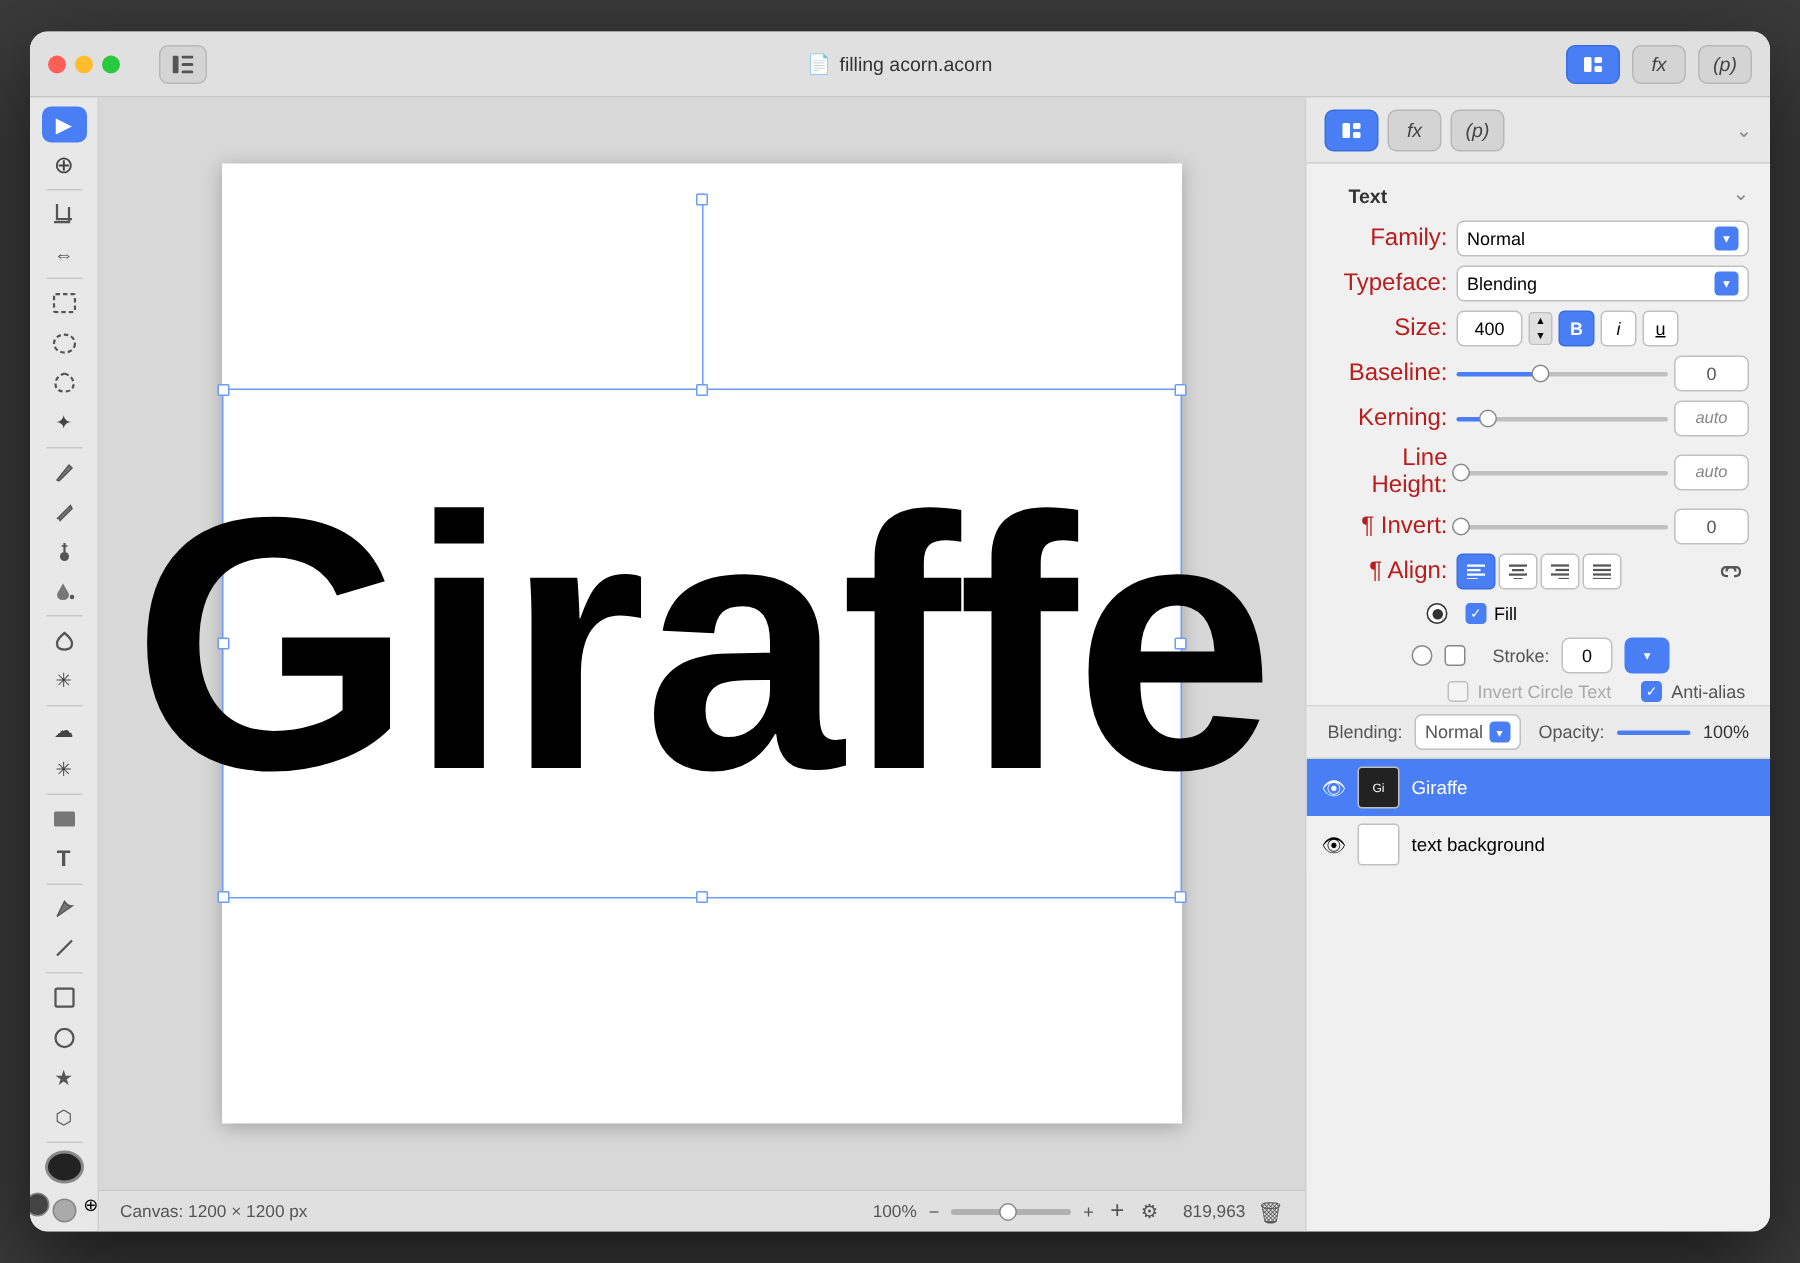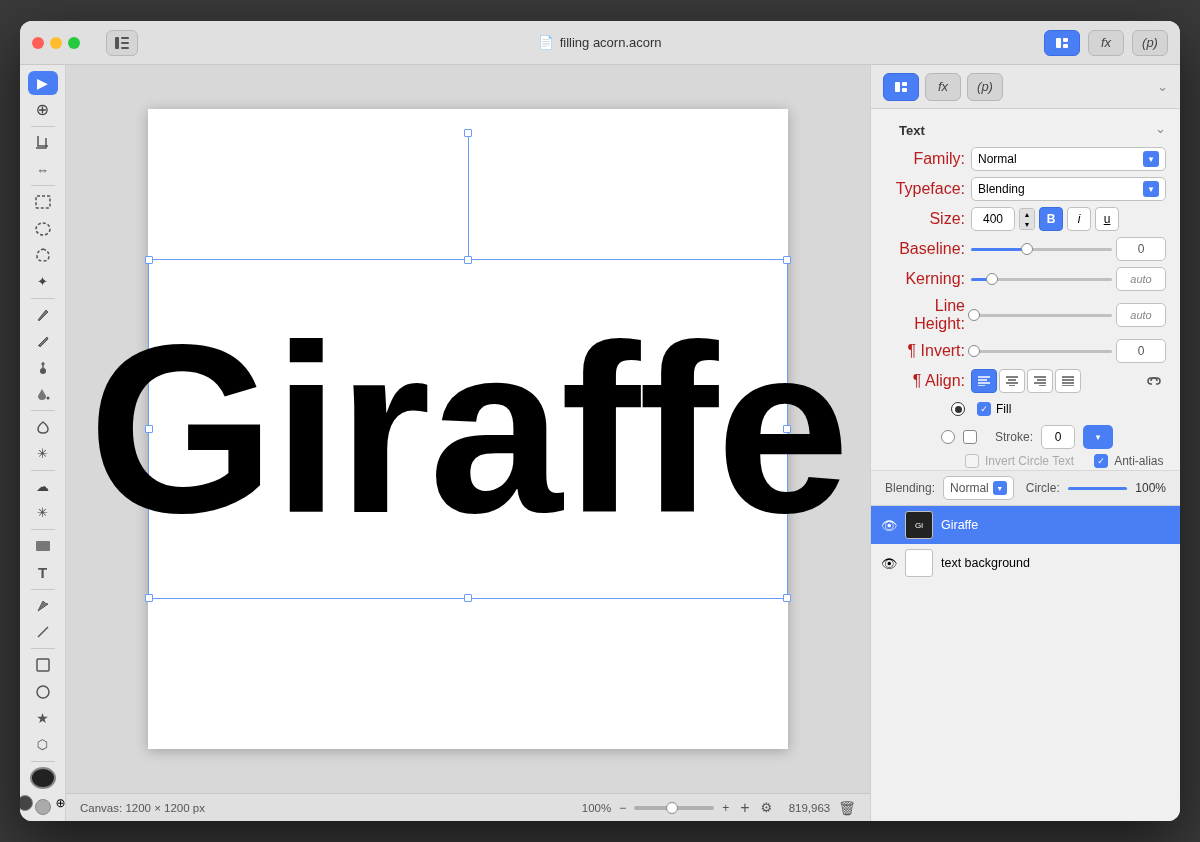--- a/index.html
+++ b/index.html
@@ -960,21 +960,21 @@
             <span>Anti-alias</span>
           </div>
         </div>
 
         <div class="blending-row">
           <span>Blending:</span>
           <div class="blend-select">
             <span>Normal</span>
             <div class="blend-arrow">▾</div>
           </div>
-          <span style="margin-left:4px;">Circle:</span>
+          <span style="margin-left:4px;">Opacity:</span>
           <div class="opacity-track"></div>
           <span class="opacity-label">100%</span>
         </div>
 
         <div class="layers-area">
           <div class="layer-item active">
             <span class="layer-eye">👁</span>
             <div class="layer-thumb">Gi</div>
             <span class="layer-name">Giraffe</span>
           </div>

